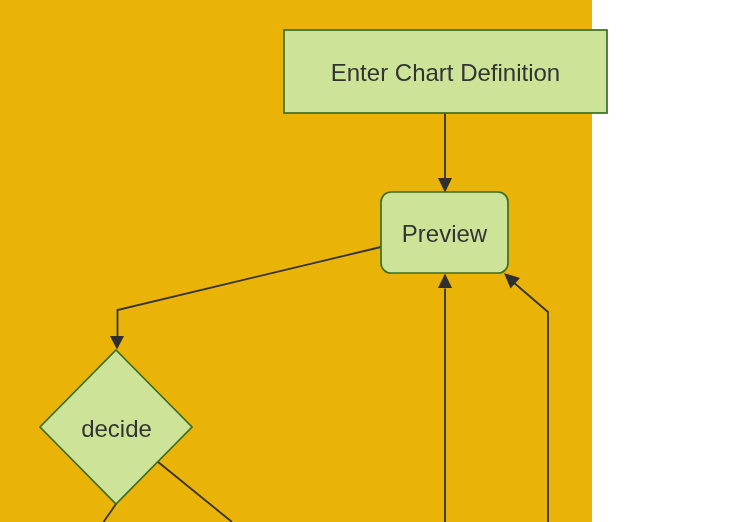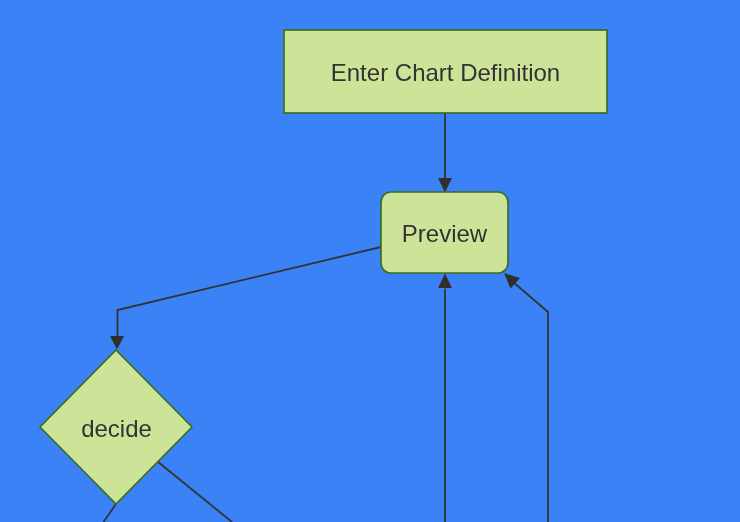--- a/index.html
+++ b/index.html
@@ -6,23 +6,23 @@
     margin: 0;
     padding: 0;
     background: #ffffff;
     width: 740px;
     height: 522px;
     overflow: hidden;
     font-family: "Liberation Sans", "DejaVu Sans", sans-serif;
   }
   #stage {
     position: relative;
-    width: 740px;
+    width: 592px;
     height: 522px;
-    background: #3b82f6;
+    background: #eab308;
   }
   svg { display: block; }
   .node-shape { stroke-width: 1.7; }
   .edge-line  { fill: none; stroke-width: 1.8; }
   .node-label {
     font-family: "Liberation Sans", "DejaVu Sans", sans-serif;
     font-size: 24px;
     text-anchor: middle;
     dominant-baseline: central;
   }

